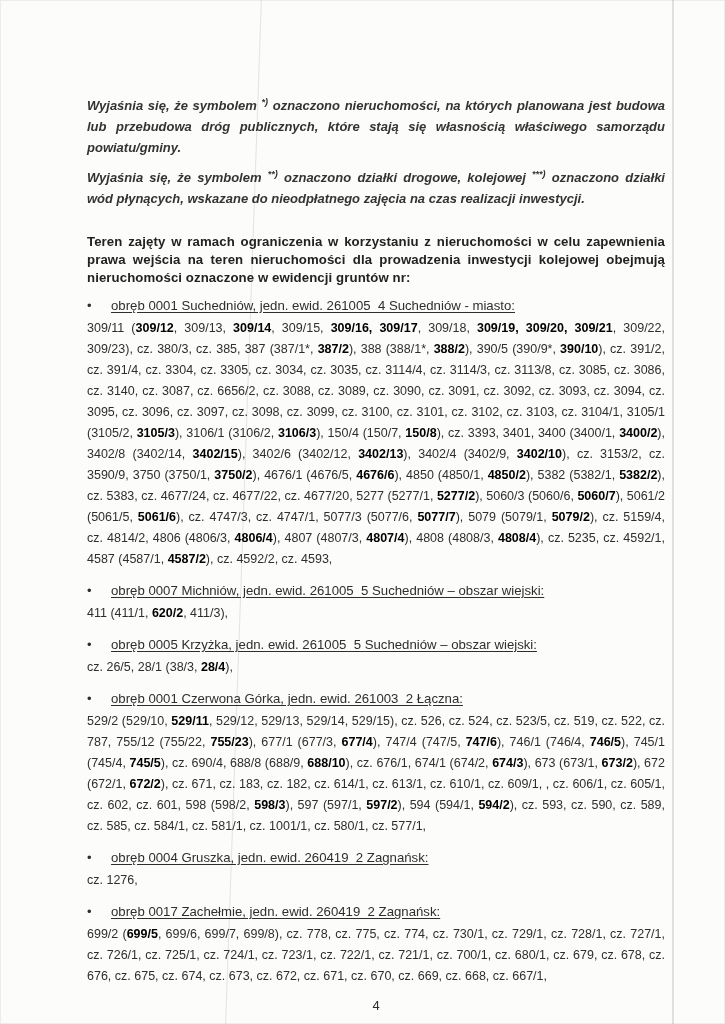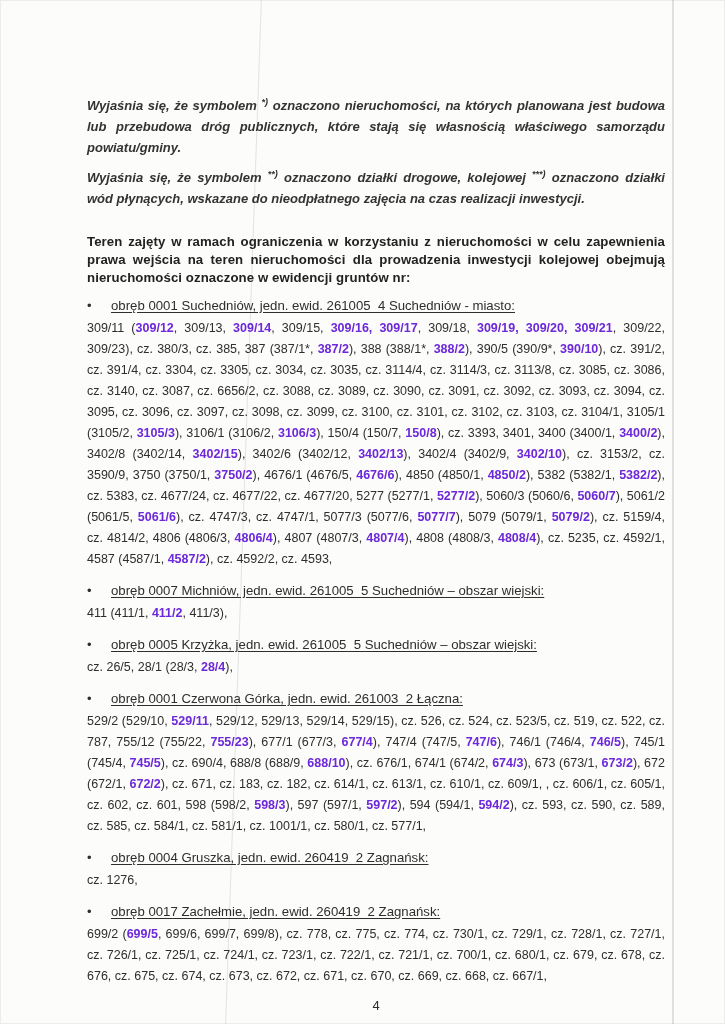--- a/index.html
+++ b/index.html
@@ -64,21 +64,21 @@
   .heading {
     text-decoration: underline;
     text-underline-offset: 2px;
   }
   .numbers {
     font-size: 12.5px;
     line-height: 21px;
     text-align: justify;
     margin: 0;
   }
-  .numbers b, .numbers .b { font-weight: bold; color: #6d28d9; }
+  .numbers b, .numbers .b { font-weight: bold; color: #000000; }
   .page-number {
     text-align: center;
     font-size: 13px;
     margin-top: 8px;
   }
 </style>
 </head>
 <body>
 
 <div class="page">
@@ -98,29 +98,29 @@
       <span class="heading">obręb 0001 Suchedniów, jedn. ewid. 261005_4 Suchedniów - miasto:</span>
     </div>
     <p class="numbers"><span>309/11 (</span><b>309/12</b><span>, 309/13, </span><b>309/14</b><span>, 309/15, </span><b>309/16, 309/17</b><span>, 309/18, </span><b>309/19, 309/20, 309/21</b><span>, 309/22, 309/23), cz. 380/3, cz. 385, 387 (387/1*, </span><b>387/2</b><span>), 388 (388/1*, </span><b>388/2</b><span>), 390/5 (390/9*, </span><b>390/10</b><span>), cz. 391/2, cz. 391/4, cz. 3304, cz. 3305, cz. 3034, cz. 3035, cz. 3114/4, cz. 3114/3, cz. 3113/8, cz. 3085, cz. 3086, cz. 3140, cz. 3087, cz. 6656/2, cz. 3088, cz. 3089, cz. 3090, cz. 3091, cz. 3092, cz. 3093, cz. 3094, cz. 3095, cz. 3096, cz. 3097, cz. 3098, cz. 3099, cz. 3100, cz. 3101, cz. 3102, cz. 3103, cz. 3104/1, 3105/1 (3105/2, </span><b>3105/3</b><span>), 3106/1 (3106/2, </span><b>3106/3</b><span>), 150/4 (150/7, </span><b>150/8</b><span>), cz. 3393, 3401, 3400 (3400/1, </span><b>3400/2</b><span>), 3402/8 (3402/14, </span><b>3402/15</b><span>), 3402/6 (3402/12, </span><b>3402/13</b><span>), 3402/4 (3402/9, </span><b>3402/10</b><span>), cz. 3153/2, cz. 3590/9, 3750 (3750/1, </span><b>3750/2</b><span>), 4676/1 (4676/5, </span><b>4676/6</b><span>), 4850 (4850/1, </span><b>4850/2</b><span>), 5382 (5382/1, </span><b>5382/2</b><span>), cz. 5383, cz. 4677/24, cz. 4677/22, cz. 4677/20, 5277 (5277/1, </span><b>5277/2</b><span>), 5060/3 (5060/6, </span><b>5060/7</b><span>), 5061/2 (5061/5, </span><b>5061/6</b><span>), cz. 4747/3, cz. 4747/1, 5077/3 (5077/6, </span><b>5077/7</b><span>), 5079 (5079/1, </span><b>5079/2</b><span>), cz. 5159/4, cz. 4814/2, 4806 (4806/3, </span><b>4806/4</b><span>), 4807 (4807/3, </span><b>4807/4</b><span>), 4808 (4808/3, </span><b>4808/4</b><span>), cz. 5235, cz. 4592/1, 4587 (4587/1, </span><b>4587/2</b><span>), cz. 4592/2, cz. 4593,</span></p>
   </div>
 
   <div class="section">
     <div class="heading-row">
       <span class="bullet">•</span>
       <span class="heading">obręb 0007 Michniów, jedn. ewid. 261005_5 Suchedniów – obszar wiejski:</span>
     </div>
-    <p class="numbers"><span>411 (411/1, </span><b>411/2</b><span>, 411/3),</span></p>
+    <p class="numbers"><span>411 (411/1, </span><b>620/2</b><span>, 411/3),</span></p>
   </div>
 
   <div class="section">
     <div class="heading-row">
       <span class="bullet">•</span>
       <span class="heading">obręb 0005 Krzyżka, jedn. ewid. 261005_5 Suchedniów – obszar wiejski:</span>
     </div>
-    <p class="numbers"><span>cz. 26/5, 28/1 (28/3, </span><b>28/4</b><span>),</span></p>
+    <p class="numbers"><span>cz. 26/5, 28/1 (38/3, </span><b>28/4</b><span>),</span></p>
   </div>
 
   <div class="section">
     <div class="heading-row">
       <span class="bullet">•</span>
       <span class="heading">obręb 0001 Czerwona Górka, jedn. ewid. 261003_2 Łączna:</span>
     </div>
     <p class="numbers"><span>529/2 (529/10, </span><b>529/11</b><span>, 529/12, 529/13, 529/14, 529/15), cz. 526, cz. 524, cz. 523/5, cz. 519, cz. 522, cz. 787, 755/12 (755/22, </span><b>755/23</b><span>), 677/1 (677/3, </span><b>677/4</b><span>), 747/4 (747/5, </span><b>747/6</b><span>), 746/1 (746/4, </span><b>746/5</b><span>), 745/1 (745/4, </span><b>745/5</b><span>), cz. 690/4, 688/8 (688/9, </span><b>688/10</b><span>), cz. 676/1, 674/1 (674/2, </span><b>674/3</b><span>), 673 (673/1, </span><b>673/2</b><span>), 672 (672/1, </span><b>672/2</b><span>), cz. 671, cz. 183, cz. 182, cz. 614/1, cz. 613/1, cz. 610/1, cz. 609/1, , cz. 606/1, cz. 605/1, cz. 602, cz. 601, 598 (598/2, </span><b>598/3</b><span>), 597 (597/1, </span><b>597/2</b><span>), 594 (594/1, </span><b>594/2</b><span>), cz. 593, cz. 590, cz. 589, cz. 585, cz. 584/1, cz. 581/1, cz. 1001/1, cz. 580/1, cz. 577/1,</span></p>
   </div>
 

